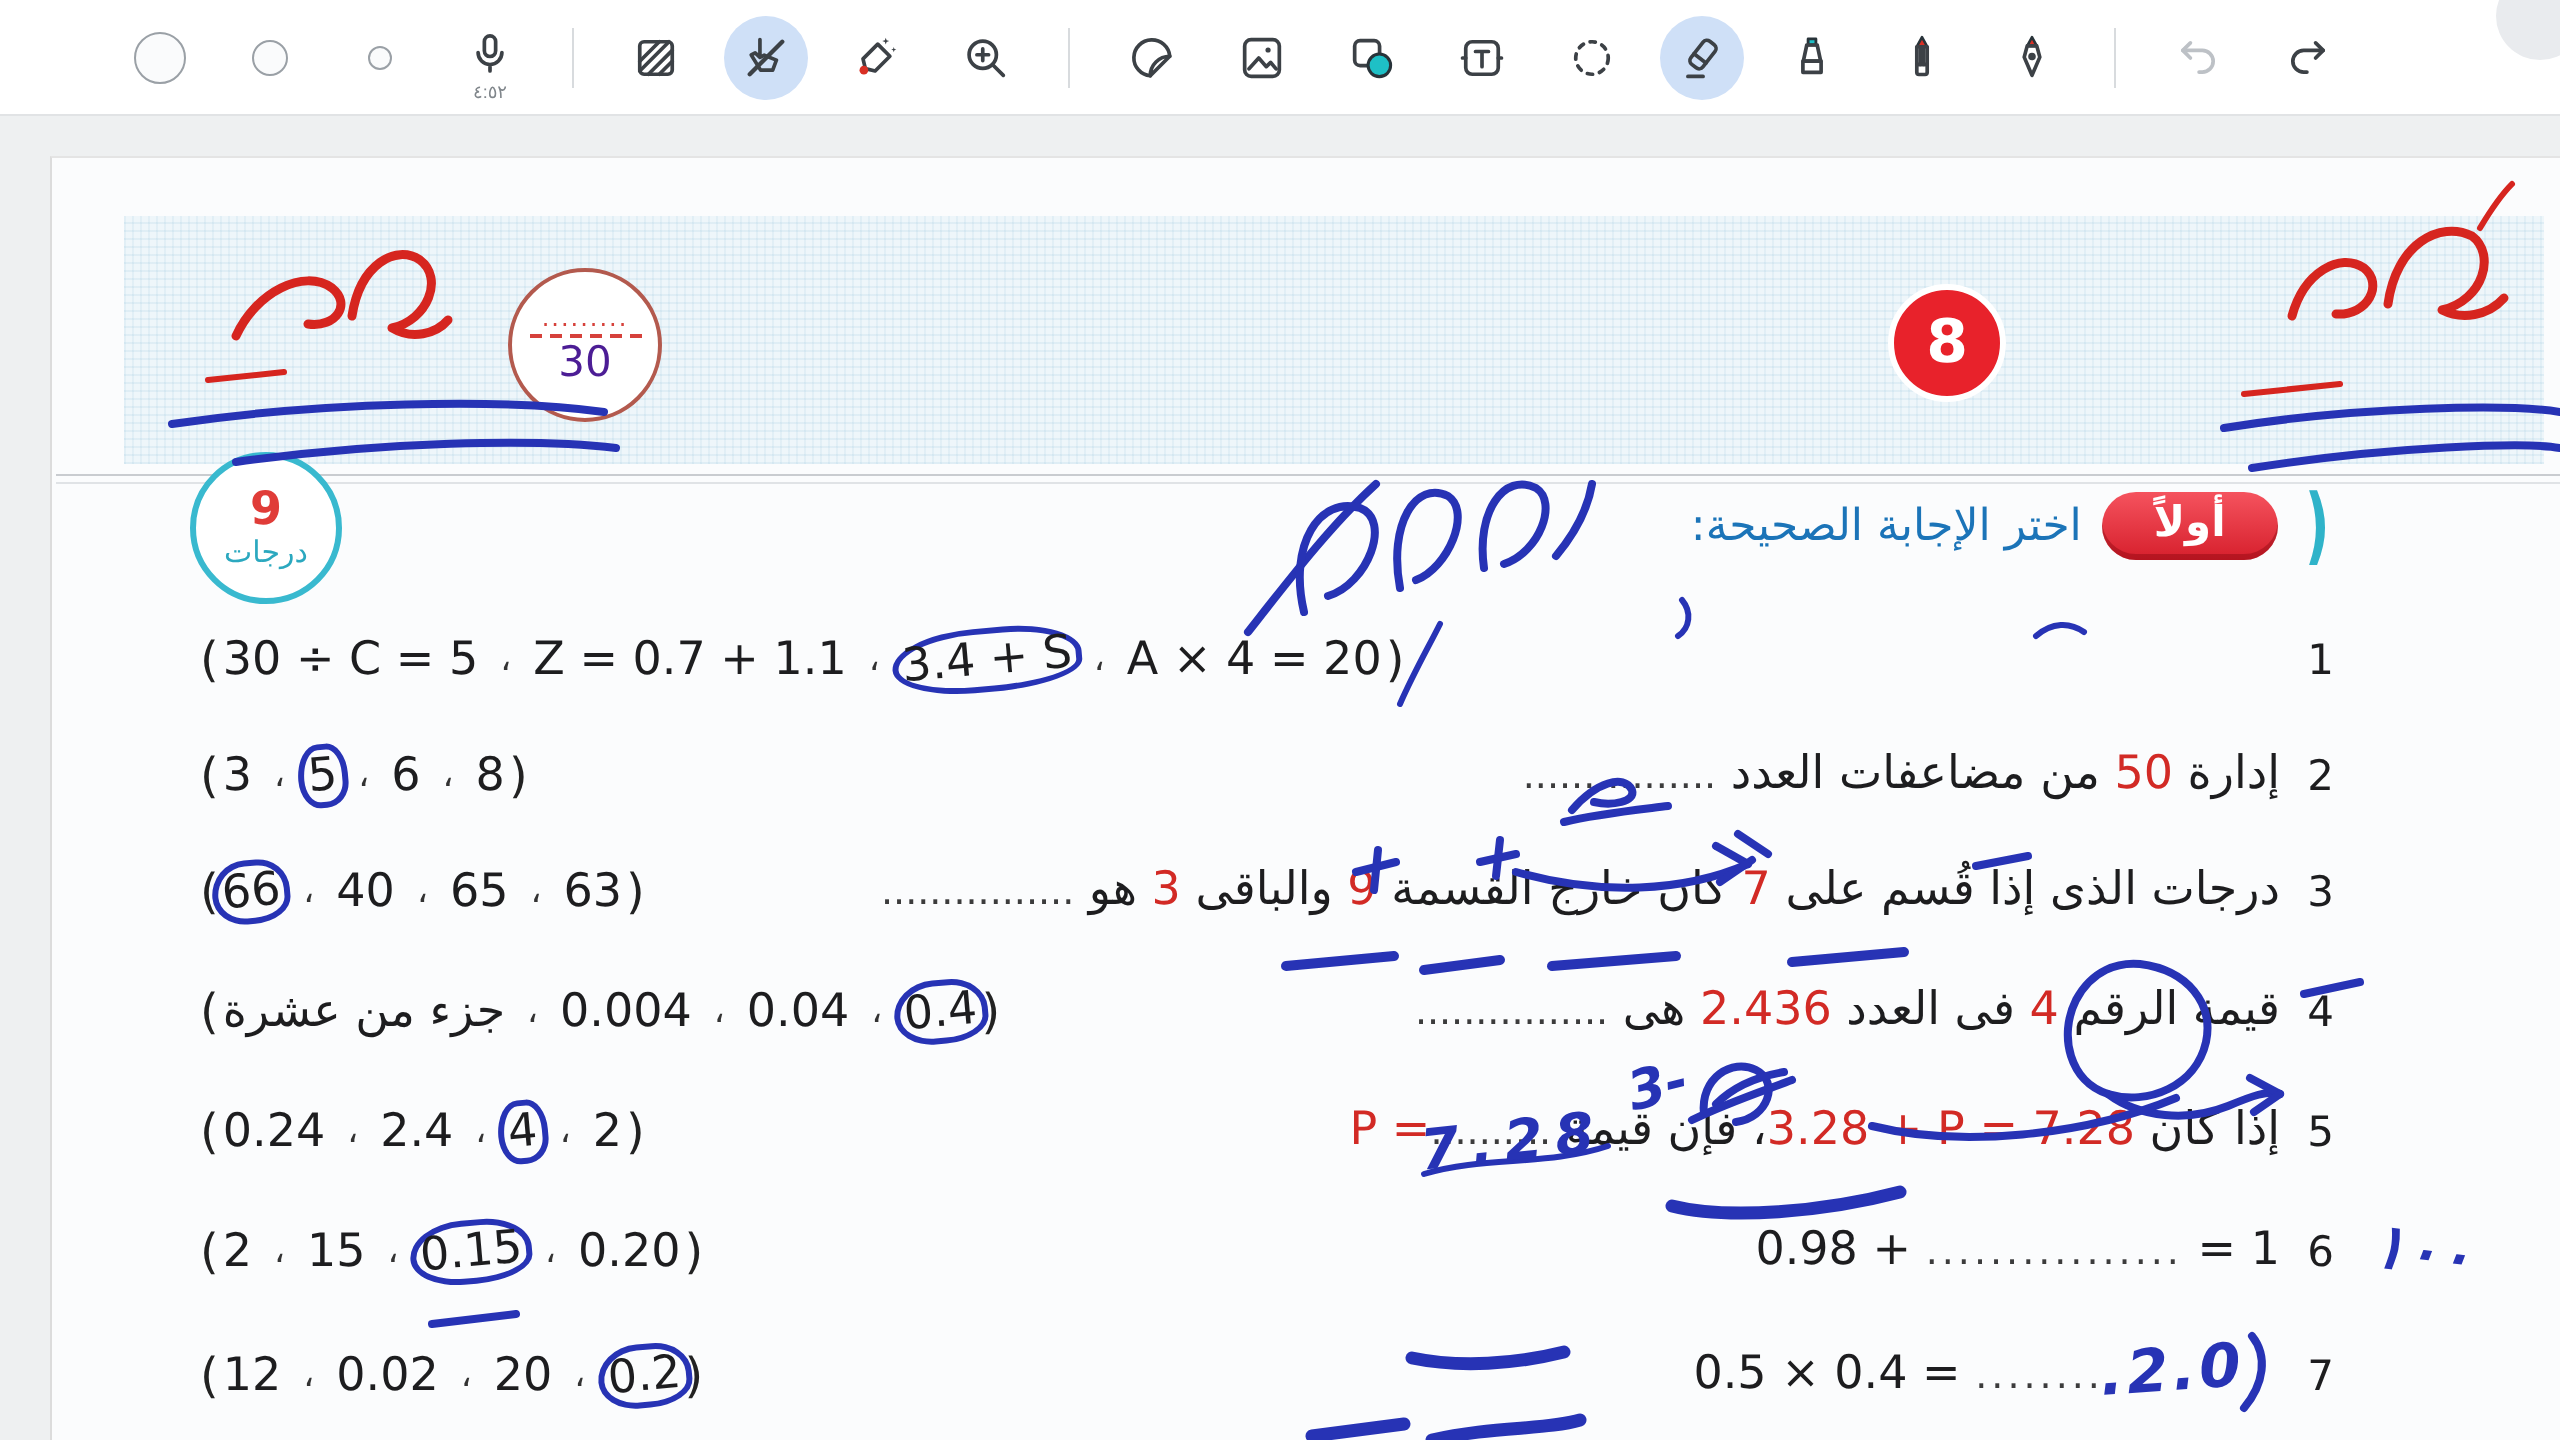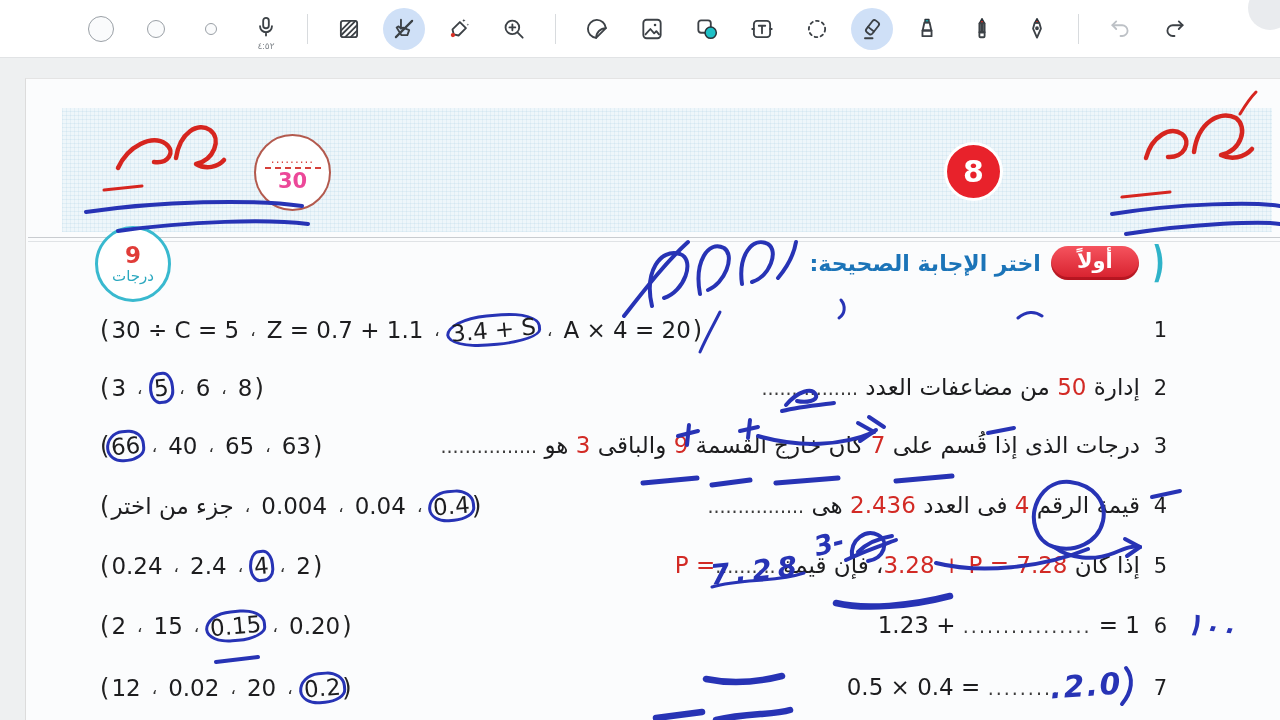--- a/index.html
+++ b/index.html
@@ -6,21 +6,21 @@
   :root{
     --banner-blue:#2fb1e8; --badge-red:#e8222b; --print-red:#d22a25;
     --section-blue:#1b74b8; --teal:#2fb3c9; --ink-blue:#2733b5; --ink-red:#d6251f;
   }
   *{box-sizing:border-box;margin:0;padding:0}
   body{background:#e9eaec;font-family:"DejaVu Sans","Liberation Sans",sans-serif}
   .stage{position:relative;width:1280px;height:720px;overflow:hidden;background:#eef0f1}
 
   
   .toolbar{position:absolute;top:0;left:0;right:0;height:58px;background:#fff;
-    border-bottom:1px solid #e1e3e5;display:flex;align-items:center;padding-left:85px;gap:23px;z-index:30}
+    border-bottom:1px solid #e1e3e5;display:flex;align-items:center;padding-left:64px;gap:23px;z-index:30}
   .tbtn{position:relative;width:32px;height:44px;display:flex;align-items:center;justify-content:center;
     background:none;border:none;cursor:pointer}
   .tbtn svg{width:26px;height:26px;stroke:#3c4146;fill:none;stroke-width:1.7;
     stroke-linecap:round;stroke-linejoin:round;position:relative;z-index:1}
   .tbtn.active::before{content:"";position:absolute;width:42px;height:42px;border-radius:50%;
     background:#cfe0f7;left:50%;top:50%;transform:translate(-50%,-50%)}
   .tsep{width:1px;height:30px;background:#d8dbde;margin:0 2px}
   .size-dot{border-radius:50%;border:1.5px solid #9aa0a6;background:#fafbfc;display:block}
   .d1{width:26px;height:26px}.d2{width:18px;height:18px}.d3{width:12px;height:12px}
   .tb-time{position:absolute;bottom:0;left:50%;transform:translateX(-50%);
@@ -40,33 +40,33 @@
     display:flex;align-items:center;justify-content:center;color:#fff;font-weight:bold;font-size:25px;
     text-shadow:0 1px 1px rgba(0,60,90,.35)}
   .num-circle{position:absolute;left:944px;top:142px;width:59px;height:59px;border-radius:50%;
     background:var(--badge-red);border:3px solid #fff;color:#fff;font-size:30px;font-weight:bold;
     display:flex;align-items:center;justify-content:center}
   .score-circle{position:absolute;left:254px;top:134px;width:77px;height:77px;border-radius:50%;
     background:#fff;border:2px solid #b35a4e;display:flex;flex-direction:column;align-items:center;
     justify-content:center;gap:1px}
   .score-dots{color:#d6413b;font-size:12px;letter-spacing:1px;line-height:8px}
   .score-div{width:56px;border-top:2px dashed #d6413b;margin:3px 0 1px}
-  .score-total{color:#ec4899;font-size:21px;font-weight:bold;line-height:20px}
+  .score-total{color:#4c1d95;font-size:21px;font-weight:normal;line-height:20px}
   .rule{position:absolute;left:28px;right:0;top:237px;height:5px;
     border-top:1px solid #c9ccd0;border-bottom:1px solid #e0e3e6}
   .points-badge{position:absolute;left:95px;top:226px;width:76px;height:76px;border-radius:50%;
     background:#fff;border:3px solid #39b9cf;display:flex;flex-direction:column;align-items:center;
     justify-content:center;z-index:5}
   .points-val{color:#e03c38;font-size:23px;font-weight:bold;line-height:24px}
   .points-lbl{color:#2ba8bf;font-size:15px;font-weight:normal}
   .section{position:absolute;top:246px;right:112px;direction:rtl;display:flex;align-items:center;gap:10px}
   .sec-bracket{color:var(--teal);font-size:42px;font-weight:bold;transform:scaleX(.65);line-height:34px}
   .sec-pill{background:linear-gradient(180deg,#f5535e,#d61f2c);border-radius:18px;padding:3px 26px 7px;
     color:#fff;font-size:21px;font-weight:bold;box-shadow:inset 0 -3px 0 rgba(120,0,10,.35)}
-  .sec-title{color:var(--section-blue);font-size:22px;font-weight:bold}
+  .sec-title{color:var(--section-blue);font-size:22px;font-weight:normal}
 
   
   .q-row{position:absolute;left:0;right:0;height:42px;font-size:23px;color:#1d1d1f}
   .q-num{position:absolute;right:113px;top:2px;font-size:21px}
   .q-text{position:absolute;right:140px;top:0;direction:rtl;white-space:nowrap}
   .q-text span{white-space:pre}
   .q-text.ltr-row{direction:ltr}
   .q-options{position:absolute;left:100px;top:0;direction:ltr;display:flex;align-items:center}
   .q-options .sep{margin:0 9px;font-size:17px;color:#333}
   .q-options .paren{font-size:24px;color:#222}
@@ -285,21 +285,21 @@
         <span class="sep">،</span>
         <span class="tok">63</span>
         <span class="paren">)</span>
       </div>
   </div>
   <div class="q-row" style="top:492px">
     <div class="q-num">4</div>
     <div class="q-text"><span>قيمة الرقم </span><span class="red ltr">4</span><span> فى العدد </span><span class="red ltr">2.436</span><span> هى </span><span class="dots">................</span></div>
     <div class="q-options">
         <span class="paren">(</span>
-        <span class="tok">جزء من اختر</span>
+        <span class="tok">جزء من عشرة</span>
         <span class="sep">،</span>
         <span class="tok">0.004</span>
         <span class="sep">،</span>
         <span class="tok">0.04</span>
         <span class="sep">،</span>
         <span class="tok circled">0.4</span>
         <span class="paren">)</span>
       </div>
   </div>
   <div class="q-row" style="top:552px">
@@ -312,21 +312,21 @@
         <span class="tok">2.4</span>
         <span class="sep">،</span>
         <span class="tok circled">4</span>
         <span class="sep">،</span>
         <span class="tok">2</span>
         <span class="paren">)</span>
       </div>
   </div>
   <div class="q-row" style="top:612px">
     <div class="q-num">6</div>
-    <div class="q-text ltr-row"><span class="ltr">1.23 + </span><span class="dots ltr">................</span><span class="ltr"> = 1</span></div>
+    <div class="q-text ltr-row"><span class="ltr">0.98 + </span><span class="dots ltr">................</span><span class="ltr"> = 1</span></div>
     <div class="q-options">
         <span class="paren">(</span>
         <span class="tok">2</span>
         <span class="sep">،</span>
         <span class="tok">15</span>
         <span class="sep">،</span>
         <span class="tok circled">0.15</span>
         <span class="sep">،</span>
         <span class="tok">0.20</span>
         <span class="paren">)</span>

